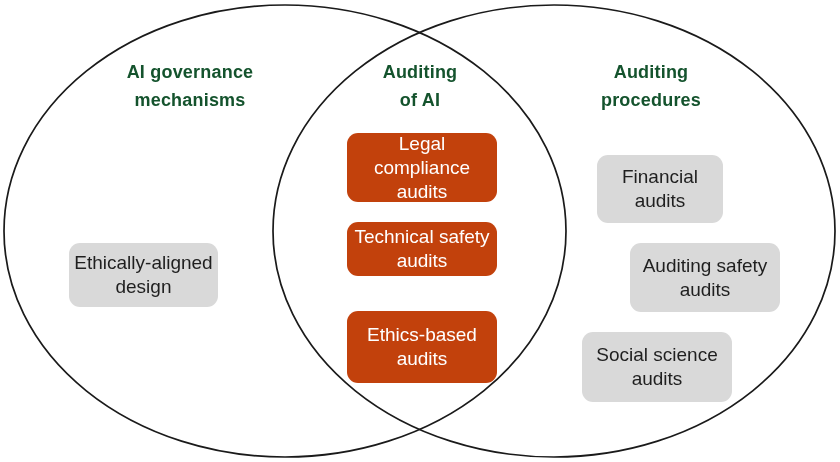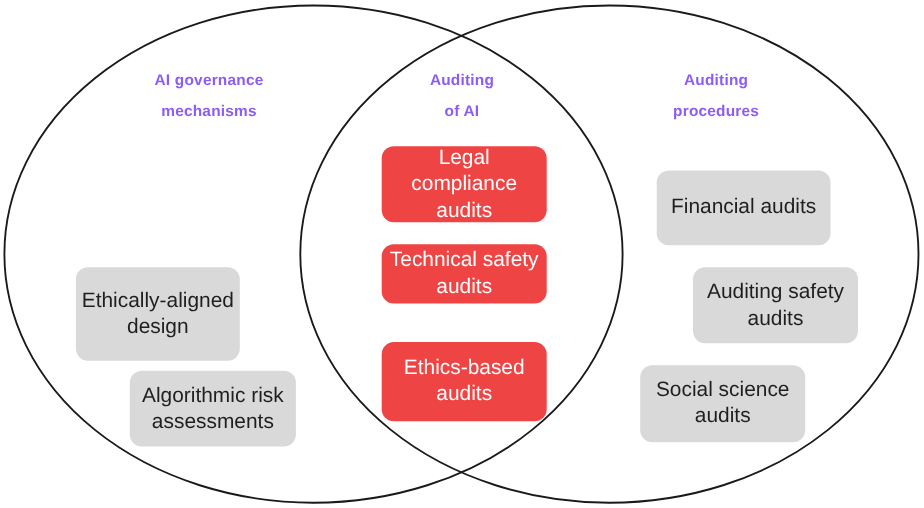--- a/index.html
+++ b/index.html
@@ -17,24 +17,24 @@
   }
   .circles-svg {
     position: absolute;
     left: 0;
     top: 0;
   }
   .vtitle {
     position: absolute;
     width: 220px;
     text-align: center;
-    font-size: 14px;
+    font-size: 18px;
     font-weight: bold;
     line-height: 28px;
-    color: #8b5cf6;
+    color: #14532d;
     white-space: pre-line;
     letter-spacing: 0.2px;
   }
   .t-left   { left: 80px;  top: 58px; }
   .t-center { left: 310px; top: 58px; }
   .t-right  { left: 541px; top: 58px; }
   .box {
     position: absolute;
     display: flex;
     align-items: center;
@@ -45,33 +45,33 @@
     line-height: 24px;
     border-radius: 11px;
     padding: 2px 4px;
     box-sizing: border-box;
   }
   .box.gray {
     background: #d9d9d9;
     color: #1f1f1f;
   }
   .box.navy {
-    background: #ef4444;
+    background: #c2410c;
     color: #ffffff;
   }
   
   .b-l1 { left: 93px;  top: 155px; width: 152px; height: 69px; }
-  .b-l2 { left: 69px;  top: 243px; width: 149px; height: 85px; }
+  .b-l2 { left: 69px;  top: 243px; width: 149px; height: 64px; }
   .b-l3 { left: 118px; top: 337px; width: 151px; height: 69px; }
   
   .b-c1 { left: 347px; top: 133px; width: 150px; height: 69px; }
   .b-c2 { left: 347px; top: 222px; width: 150px; height: 54px; }
   .b-c3 { left: 347px; top: 311px; width: 150px; height: 72px; }
   
-  .b-r1 { left: 597px; top: 155px; width: 158px; height: 68px; }
+  .b-r1 { left: 597px; top: 155px; width: 126px; height: 68px; }
   .b-r2 { left: 630px; top: 243px; width: 150px; height: 69px; }
   .b-r3 { left: 582px; top: 332px; width: 150px; height: 70px; }
 </style>
 </head>
 <body>
 
 <div class="canvas">
 
   <svg class="circles-svg" width="840" height="462" viewBox="0 0 840 462">
     <ellipse cx="285" cy="231" rx="281" ry="226" fill="none" stroke="#1a1a1a" stroke-width="1.7"></ellipse>
@@ -80,22 +80,20 @@
 
   <div class="vtitle t-left">AI governance
 mechanisms</div>
   <div class="vtitle t-center">Auditing
 of AI</div>
   <div class="vtitle t-right">Auditing
 procedures</div>
 
   <div class="box gray b-l2">Ethically-aligned
 design</div>
-  <div class="box gray b-l3">Algorithmic risk
-assessments</div>
 
   <div class="box navy b-c1">Legal compliance
 audits</div>
   <div class="box navy b-c2">Technical safety
 audits</div>
   <div class="box navy b-c3">Ethics-based
 audits</div>
 
   <div class="box gray b-r1">Financial audits</div>
   <div class="box gray b-r2">Auditing safety

